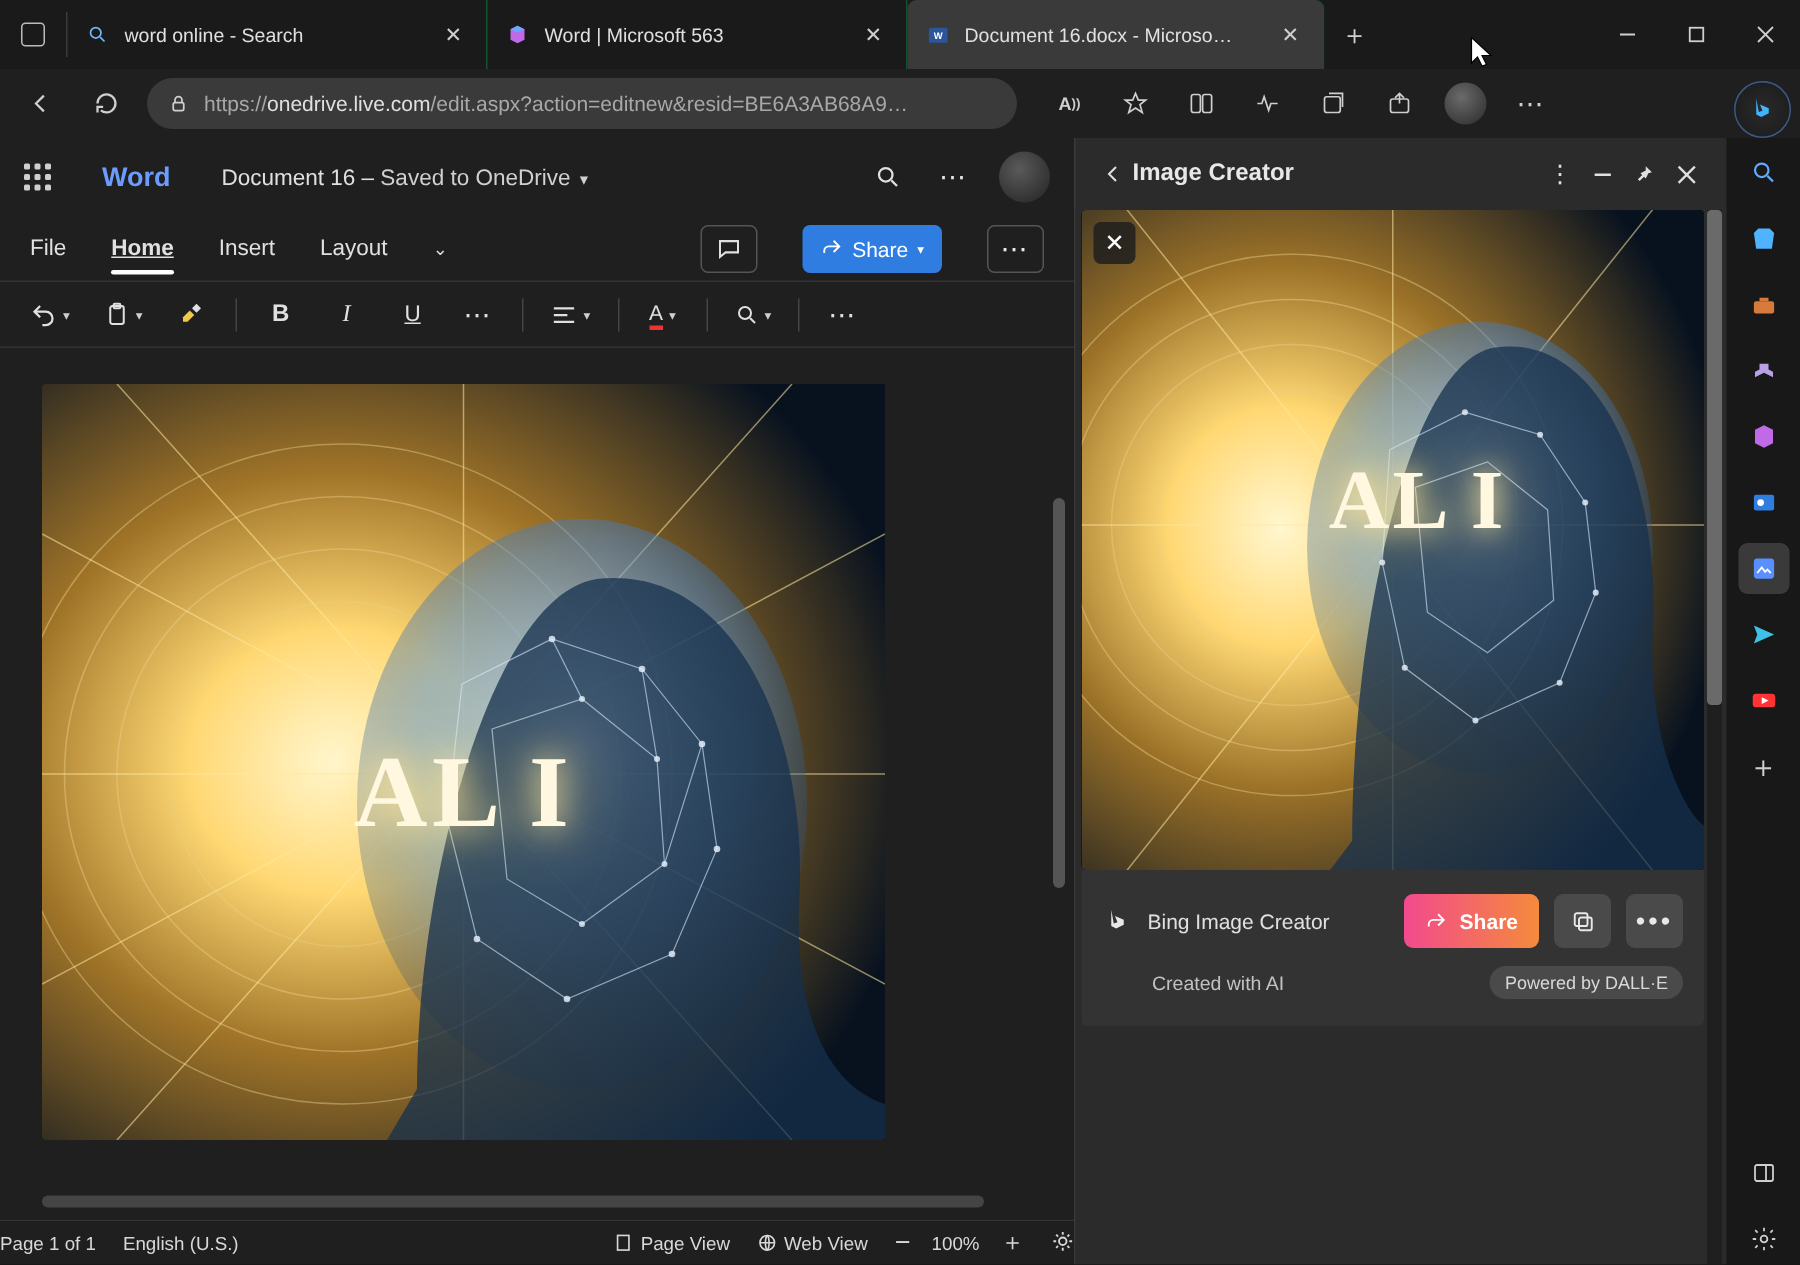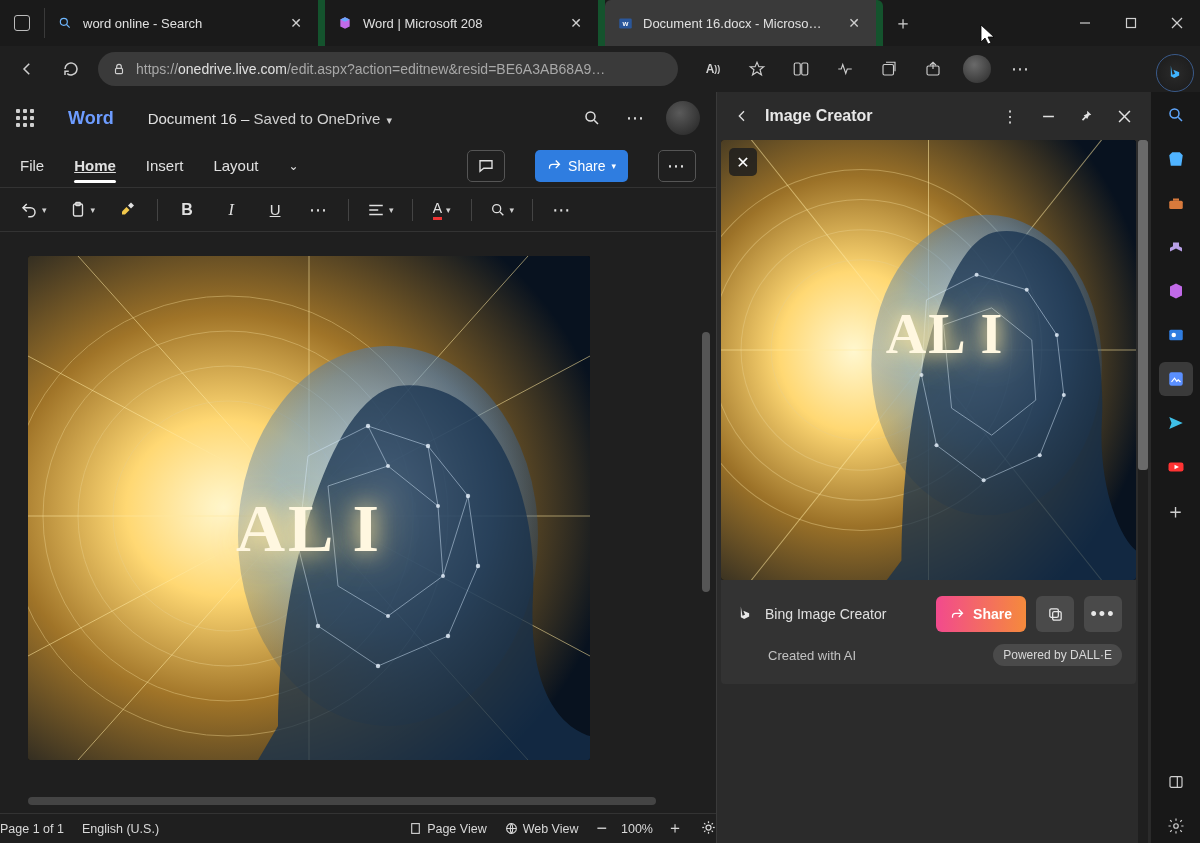--- a/index.html
+++ b/index.html
@@ -17,21 +17,21 @@
   }
   *{box-sizing:border-box;font-family:"Segoe UI",Arial,sans-serif;}
   body{margin:0;width:1200px;height:843px;background:#0e0e0e;overflow:hidden;color:var(--txt);position:relative;}
   
   
   .titlebar{height:46px;background:#1a1a1a;display:flex;align-items:stretch;}
   .tb-left{display:flex;align-items:center;padding:0 14px;gap:12px;}
   .square-icon{width:16px;height:16px;border:1.5px solid #bcbcbc;border-radius:3px;}
   .tb-divider{width:1px;background:#3a3a3a;margin:8px 0;}
   .tabstrip{display:flex;align-items:stretch;flex:1;}
-  .tab{display:flex;align-items:center;gap:10px;padding:0 12px;min-width:0;position:relative;border-right:7px solid #14532d;}
+  .tab{display:flex;align-items:center;gap:10px;padding:0 12px;min-width:0;position:relative;border-right:1px solid #14532d;}
   .tab.active{background:#3a3a3a;border-top-left-radius:6px;border-top-right-radius:6px;}
   .tab .favicon{width:16px;height:16px;display:flex;align-items:center;justify-content:center;font-size:12px;}
   .tab .label{font-size:13px;color:#e0e0e0;white-space:nowrap;overflow:hidden;text-overflow:ellipsis;max-width:180px;}
   .tab .closex{font-size:14px;color:#cfcfcf;padding:2px 4px;border-radius:3px;}
   .newtab{display:flex;align-items:center;justify-content:center;width:40px;color:#cfcfcf;font-size:18px;}
   .win-controls{display:flex;align-items:center;margin-left:auto;}
   .win-btn{width:46px;height:46px;display:flex;align-items:center;justify-content:center;color:#cfcfcf;}
   .win-btn svg{width:12px;height:12px;}
   .cursor{position:absolute;left:980px;top:24px;pointer-events:none;}
   
@@ -93,21 +93,21 @@
   .scroll-v{position:absolute;right:6px;top:100px;width:8px;height:260px;background:#555;border-radius:4px;}
   .scroll-h{position:absolute;left:28px;right:60px;bottom:8px;height:8px;background:#444;border-radius:4px;}
 
   .statusbar{height:30px;background:#1f1f1f;border-top:1px solid #333;display:flex;align-items:center;padding:0 0;gap:18px;font-size:12.5px;color:#d8d8d8;}
   .statusbar .sp{flex:1;}
   .view-btn{display:flex;gap:5px;}
   .zoom-ctl{display:flex;align-items:center;gap:14px;}
 
   
   .creator-panel{width:434px;background:#2b2b2b;display:flex;flex-direction:column;border-left:1px solid #3a3a3a;}
-  .cp-header{height:48px;display:flex;align-items:center;padding:0 12px;gap:10px;}
+  .cp-header{height:48px;display:flex;align-items:center;padding:0 12px;}
   .cp-back{width:26px;height:26px;display:flex;align-items:center;justify-content:center;color:#e0e0e0;}
   .cp-title{font-size:16px;font-weight:600;flex:1;}
   .cp-hbtn{width:28px;height:28px;display:flex;align-items:center;justify-content:center;color:#e0e0e0;}
   .cp-body{flex:1;background:#2b2b2b;position:relative;padding:0;overflow:hidden;}
   .cp-scroll-track{position:absolute;right:2px;top:0;bottom:0;width:10px;background:#1f1f1f;}
   .cp-scroll-thumb{position:absolute;right:2px;top:0;width:10px;height:330px;background:#6a6a6a;border-radius:3px;}
   .cp-image-wrap{margin:0 14px 0 4px;position:relative;background:#000;height:440px;border-radius:3px;overflow:hidden;}
   .cp-close-img{position:absolute;left:8px;top:8px;width:28px;height:28px;background:rgba(30,30,30,.85);border-radius:5px;display:flex;align-items:center;justify-content:center;color:#fff;font-size:16px;z-index:3;}
   .cp-ai-txt{position:absolute;left:54%;top:44%;transform:translate(-50%,-50%);color:#fff7e0;font-size:56px;font-weight:700;letter-spacing:2px;text-shadow:0 0 18px #ffe9a0,0 0 36px #ffcf60;font-family:Georgia,serif;}
   .cp-info{background:#333;margin:0 14px 12px 4px;border-radius:0 0 4px 4px;padding:16px 14px 18px;}
@@ -146,21 +146,21 @@
       <span style="flex:1"></span>
       <span class="closex">✕</span>
     </div>
     <div class="tab" style="width:280px">
       <span class="favicon">
         <svg viewBox="0 0 24 24" width="14" height="14">
             <path fill="#c16ae8" d="M4 6l8-4 8 4v12l-8 4-8-4z"></path>
             <path fill="#6aa8ff" d="M12 2l8 4-8 4-8-4z"></path>
           </svg>
       </span>
-      <span class="label">Word | Microsoft 208</span>
+      <span class="label">Word | Microsoft 563</span>
       <span style="flex:1"></span>
       <span class="closex">✕</span>
     </div>
     <div class="tab active" style="width:278px">
       <span class="favicon">
         <svg viewBox="0 0 24 24" width="15" height="15">
             <rect x="2" y="4" width="20" height="16" rx="2" fill="#2b579a"></rect>
             <text x="12" y="16" font-size="10" fill="#fff" text-anchor="middle" font-family="Arial" font-weight="bold">W</text>
           </svg>
       </span>

